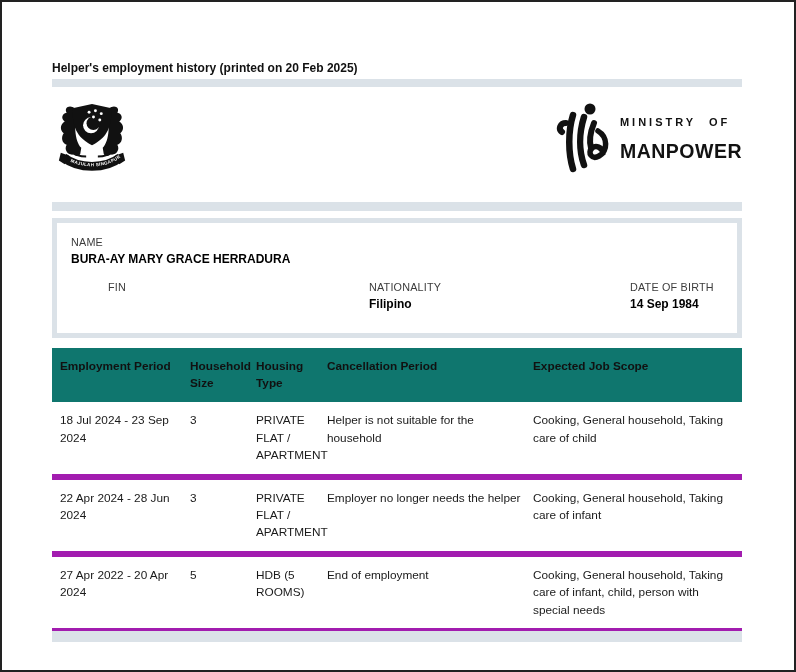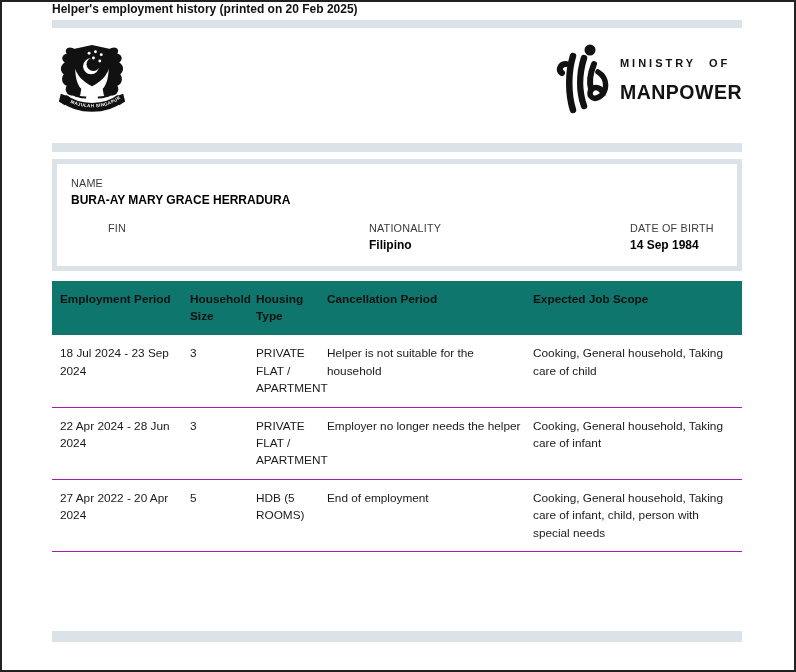--- a/index.html
+++ b/index.html
@@ -13,20 +13,21 @@
   .frame {
     position: absolute; inset: 0;
     width: 796px; height: 672px;
     border: 2px solid #222222;
     background: #ffffff;
     overflow: hidden;
   }
   .content { margin: 0 52px 0 50px; }
 
   .doc-title {
+    padding-top: 59px;
     font-size: 12px;
     font-weight: bold;
     color: #111;
   }
   .band {
     height: 8px;
     background: #dbe2e8;
     margin-top: 4px;
   }
   .band.second { height: 9px; margin-top: 24px; }
@@ -51,21 +52,21 @@
     color: #121212; margin-top: 12px;
   }
 
   .info-box {
     margin-top: 7px;
     background: #dbe2e8;
     padding: 5px;
   }
   .info-inner {
     background: #ffffff;
-    padding: 13px 14px 14px 14px;
+    padding: 13px 14px 22px 14px;
   }
   .field-label {
     font-size: 10.8px;
     color: #3c3c3c;
     letter-spacing: 0.2px;
   }
   .field-value {
     font-size: 12px;
     font-weight: bold;
     color: #000;
@@ -97,21 +98,21 @@
     font-size: 11.8px;
     color: #111;
     padding: 10px 10px 10px 0;
     line-height: 1.45;
   }
   .emp-table th:first-child, .emp-table td:first-child { padding-left: 8px; }
   .emp-table td {
     vertical-align: top;
     padding: 10px 10px 9px 0;
     line-height: 1.48;
-    border-bottom: 1px solid #a21caf;
+    border-bottom: 6px solid #a21caf;
     color: #1a1a1a;
   }
   .footer-band {
     position: absolute;
     left: 50px; right: 52px;
     top: 629px;
     height: 11px;
     background: #dbe2e8;
   }
 </style>

